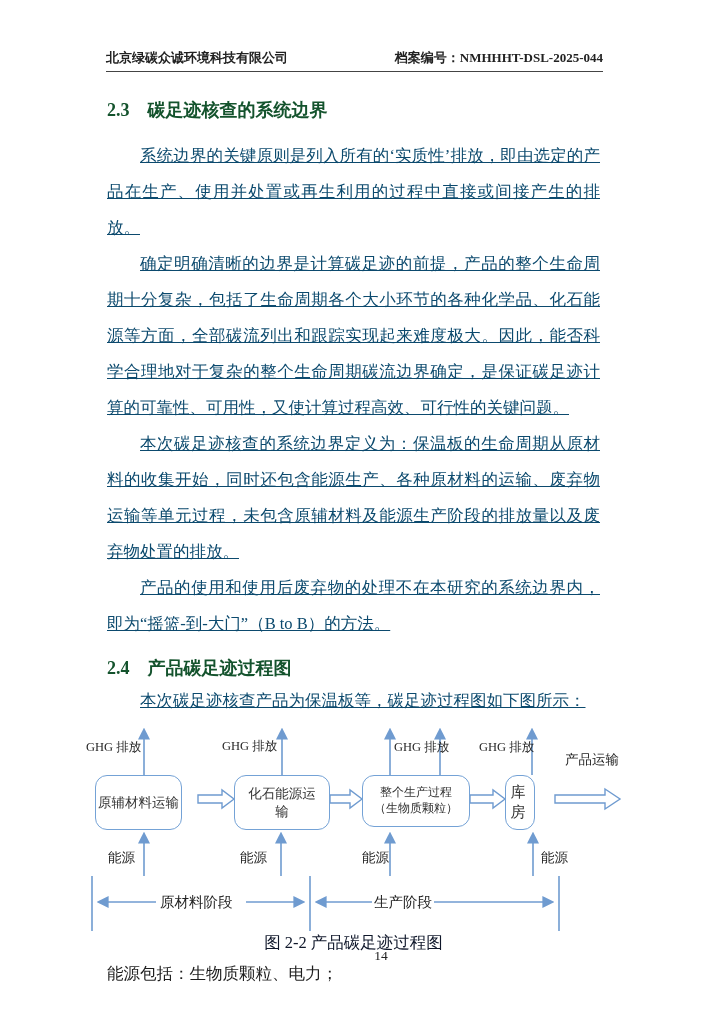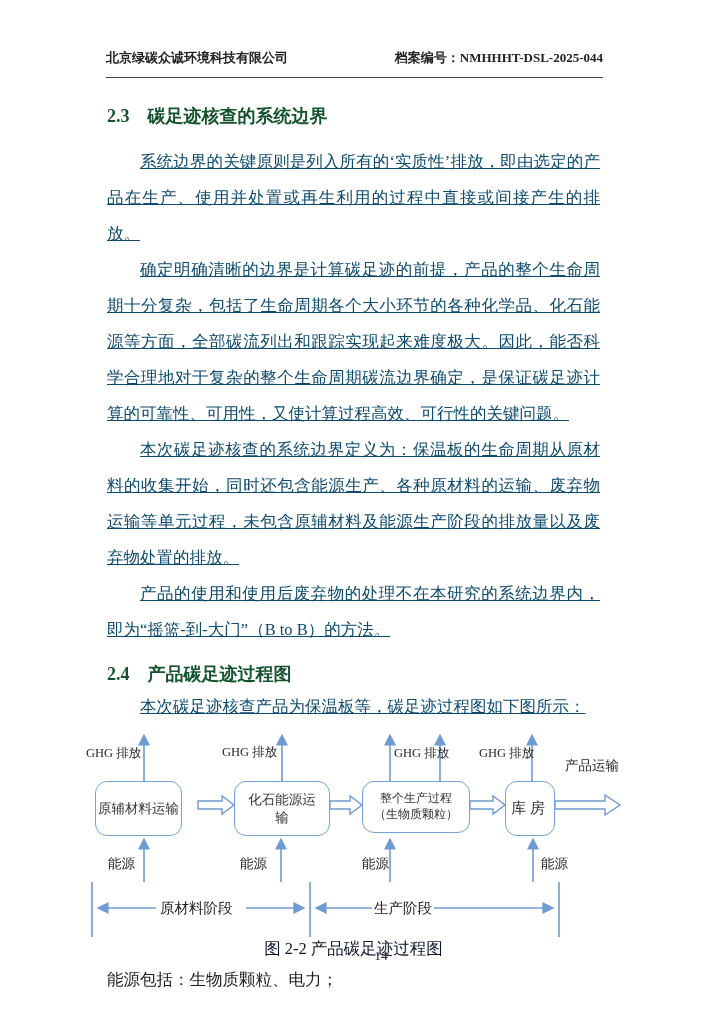--- a/index.html
+++ b/index.html
@@ -10,21 +10,21 @@
     overflow:hidden;
     font-family:"Liberation Serif","DejaVu Serif",serif;
     color:#1a1a1a;
   }
   
   .header{
     margin:49px 121px 0 106px;
     display:flex;justify-content:space-between;align-items:flex-end;
     font-size:13px;font-weight:bold;color:#222;
     border-bottom:1.5px solid #444;
-    padding-bottom:10px;
+    padding-bottom:4px;
   }
   
   .content{margin:0 124px 0 107px;}
   .sec{
     font-size:18px;font-weight:bold;color:#14532d;
     margin:26px 0 16px 0;
   }
   .sec .secnum{margin-right:18px;}
   .sec24{margin:14px 0 6px 0;}
   p.body{
@@ -143,21 +143,21 @@
         <div>原辅材料运输</div>
       </div>
       <div class="pbox" style="left:152px;top:57px;width:96px;height:55px;font-size:13.5px;">
         <div>化石能源运</div>
         <div>输</div>
       </div>
       <div class="pbox" style="left:280px;top:57px;width:108px;height:52px;font-size:12px;">
         <div>整个生产过程</div>
         <div>（生物质颗粒）</div>
       </div>
-      <div class="pbox" style="left:423px;top:57px;width:50px;height:55px;font-size:15px;letter-spacing:4px;">
+      <div class="pbox" style="left:423px;top:57px;width:30px;height:55px;font-size:15px;letter-spacing:4px;">
         <div>库房</div>
       </div>
 
       <span class="dlab ghg" style="left:4px;top:21px;">GHG 排放</span>
       <span class="dlab ghg" style="left:140px;top:20px;">GHG 排放</span>
       <span class="dlab ghg" style="left:312px;top:21px;">GHG 排放</span>
       <span class="dlab ghg" style="left:397px;top:21px;">GHG 排放</span>
 
       <span class="dlab enl" style="left:26px;top:131px;">能源</span>
       <span class="dlab enl" style="left:158px;top:131px;">能源</span>

